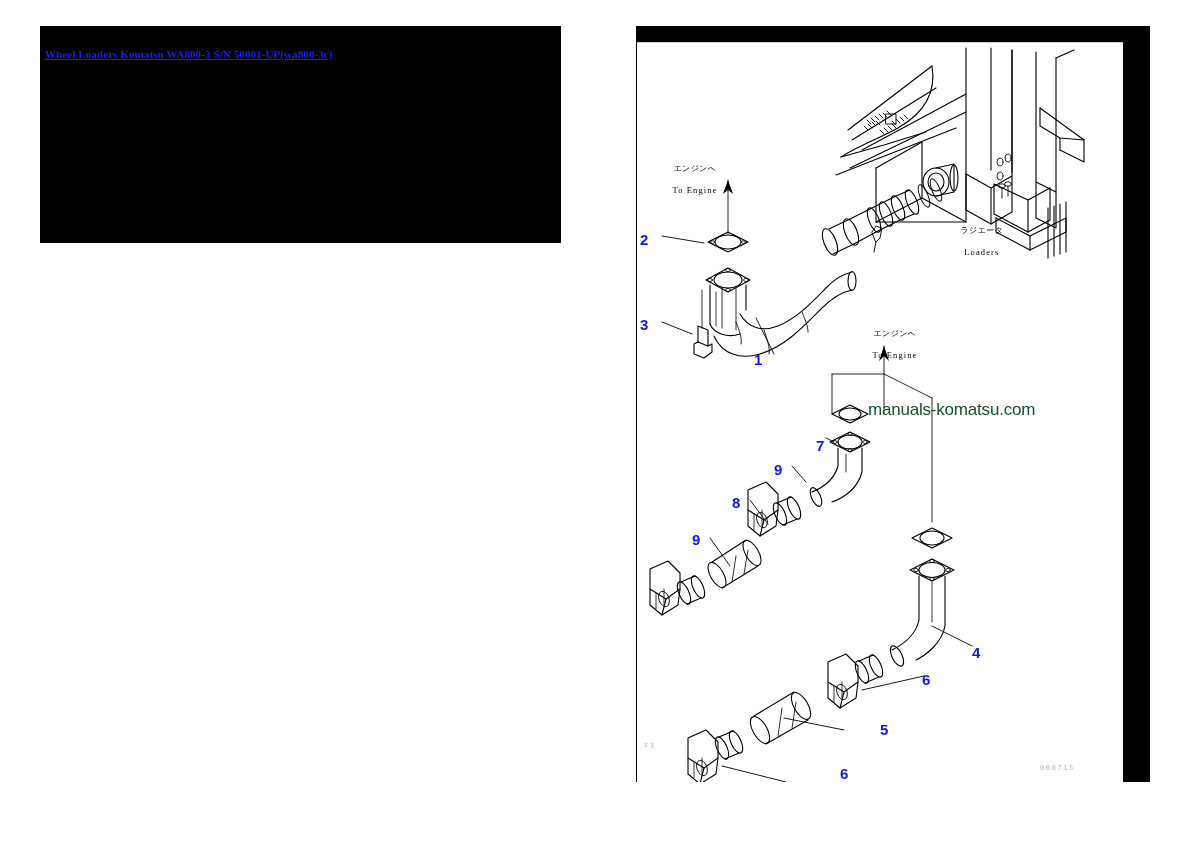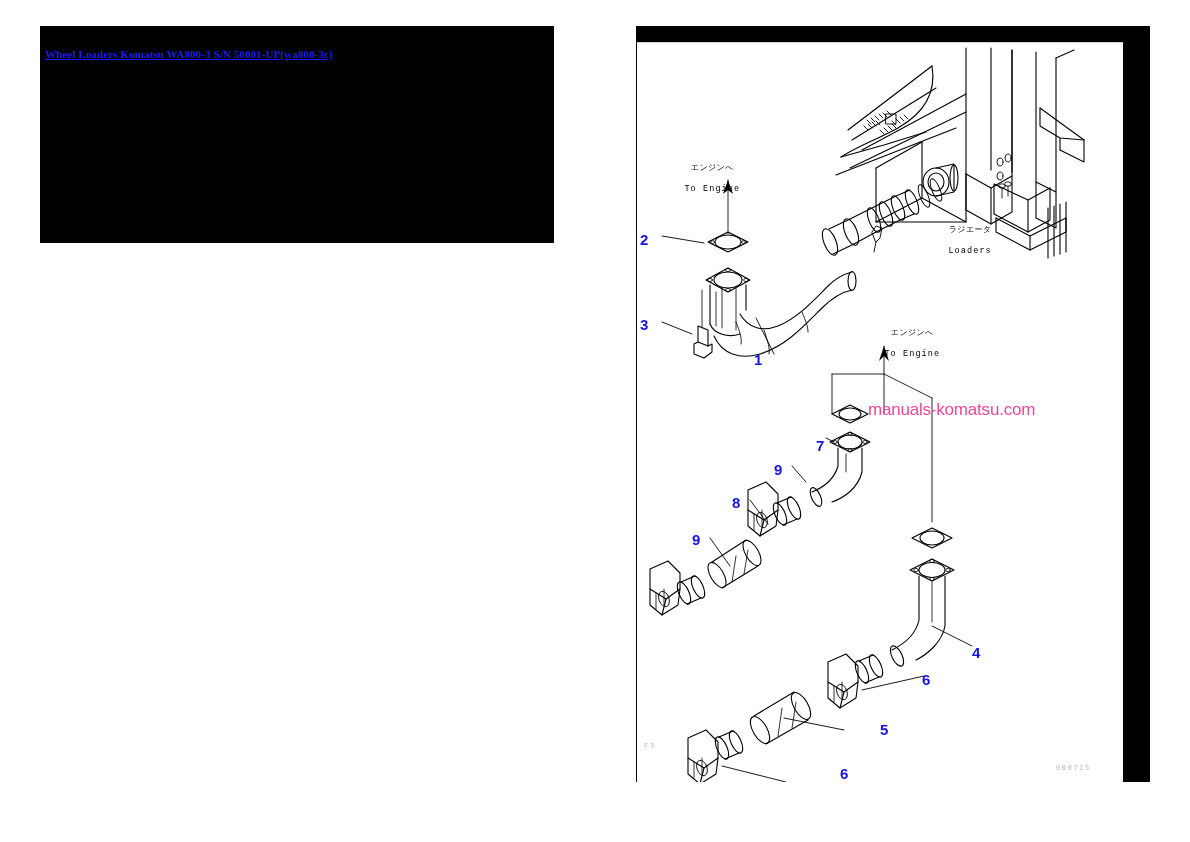--- a/index.html
+++ b/index.html
@@ -16,20 +16,21 @@
   }
 
   
   #title-panel {
     position: absolute;
     left: 40px;
     top: 26px;
     width: 514px;
     height: 217px;
     background: #000000;
+    padding-left: 7px;
   }
   #title-link {
     position: absolute;
     left: 5px;
     top: 22px;
     color: #1a1aff;
     font-family: "Liberation Serif", serif;
     font-size: 11px;
     font-weight: bold;
     letter-spacing: 0.1px;
@@ -100,52 +101,52 @@
     color: #1414e6;
     font-family: "Liberation Sans", sans-serif;
     font-size: 15px;
     font-weight: bold;
     line-height: 1;
     user-select: none;
   }
   .anno {
     position: absolute;
     color: #000000;
-    font-family: Liberation Mono, monospace;
+    font-family: Liberation Serif, serif;
     font-size: 8.5px;
     line-height: 10.5px;
     text-align: center;
     white-space: pre;
     user-select: none;
   }
   .anno .jp { font-size: 8px; letter-spacing: 0.4px; }
   .anno .en { letter-spacing: 1.1px; }
 
   #watermark {
     position: absolute;
     left: 232px;
     top: 374px;
-    color: #ec4899;
+    color: #14532d;
     font-family: "Liberation Sans", sans-serif;
     font-size: 17px;
     letter-spacing: -0.2px;
     white-space: nowrap;
     user-select: none;
   }
   .footmark {
     position: absolute;
     color: #b9b9b9;
     font-family: "DejaVu Sans Mono", monospace;
     font-size: 7px;
     letter-spacing: 1.6px;
     white-space: nowrap;
     user-select: none;
   }
   #foot-left  { left: 8px;  top: 716px; }
-  #foot-right { left: 404px; top: 738px; margin-left: 16px; }
+  #foot-right { left: 404px; top: 738px; }
 </style>
 </head>
 <body>
 
 <div id="title-panel">
   <a id="title-link" href="#">Wheel Loaders Komatsu WA800-3 S/N 50001-UP(wa800-3c)</a>
 </div>
 
 <div id="diagram-panel">
 
@@ -423,21 +424,21 @@
       <path d="M86 724 L150 740" stroke-width="0.9"></path>
     </g>
   </svg>
   </div>
 
   <div class="anno" style="left:28px; top:126px;">
     <span class="jp">エンジンへ</span><br>
     <span class="en">To Engine</span>
   </div>
 
-  <div class="anno" style="left:292px; top:188px;">
+  <div class="anno" style="left:316px; top:188px;">
     <span class="jp">ラジエータ</span><br>
     <span class="en">Loaders</span>
   </div>
 
   <div class="anno" style="left:228px; top:291px;">
     <span class="jp">エンジンへ</span><br>
     <span class="en">To Engine</span>
   </div>
 
   <span class="callout" style="left:4px;   top:206px;">2</span>

